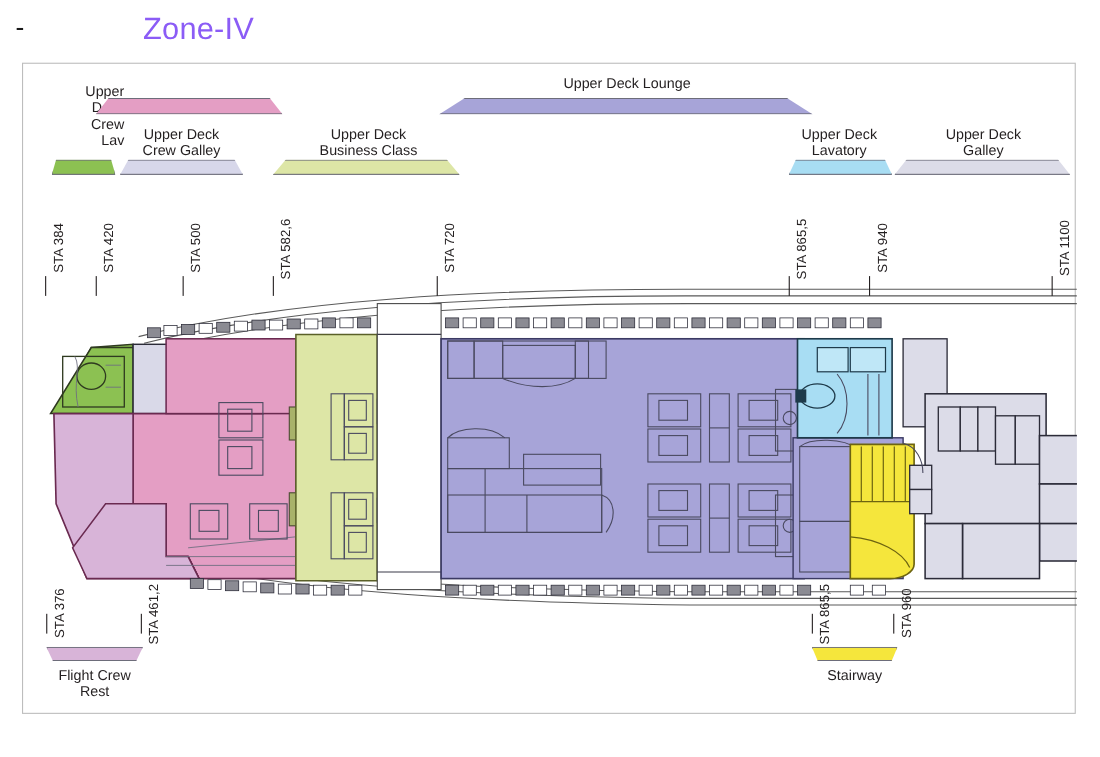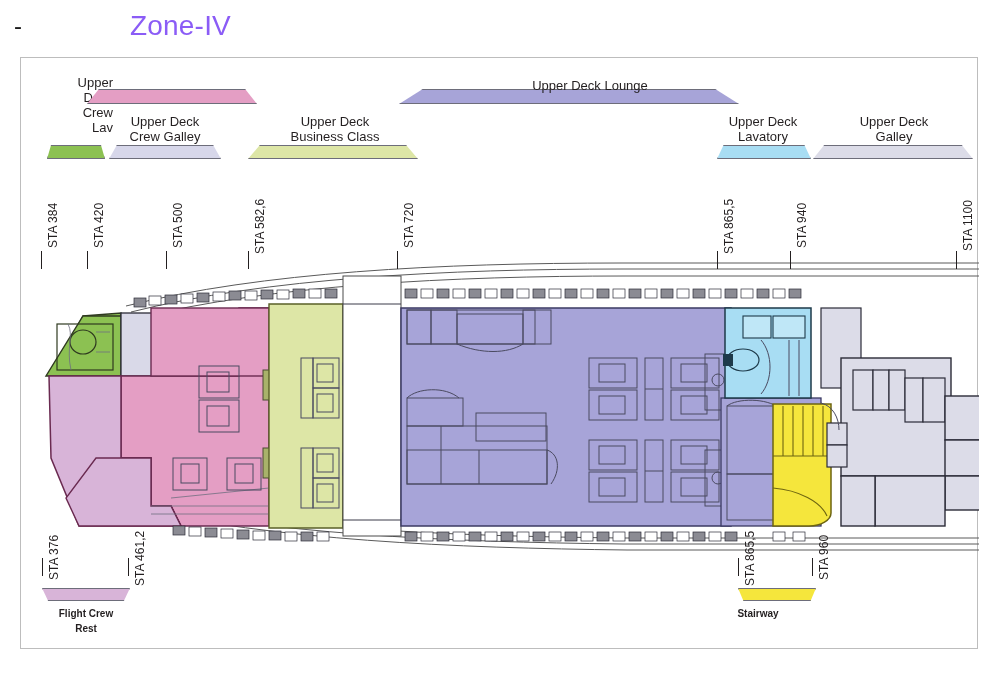--- a/index.html
+++ b/index.html
@@ -72,24 +72,23 @@
     position:absolute;
     width:1px;
     background:#231f20;
   }
 
   
   .dwg{position:absolute;left:0;top:0;width:958px;height:592px;}
 
   .caption{
     position:absolute;
-    font-size:10px;line-height:15px;
+    font-size:13px;line-height:15px;
     text-align:center;color:#231f20;
     white-space:pre-line;
-    font-weight:bold;
   }
 </style>
 </head>
 <body>
 
 <div id="root">
 
   <div class="title-row">
     <span class="title-bullet">-</span>
     <span class="title-text">Zone-IV</span>
@@ -393,36 +392,36 @@
 
     <div class="bar up" style="left:88px;top:87px;width:112px;height:14px;background:#d7d7ea;"></div>
     <div class="bar-label" style="left:68px;top:56px;width:152px;">Upper Deck
 Crew Galley</div>
 
     <div class="bar up" style="left:227px;top:87px;width:170px;height:14px;background:#dde6a6;"></div>
     <div class="bar-label" style="left:240px;top:56px;width:148px;">Upper Deck
 Business Class</div>
 
     <div class="bar up" style="left:378px;top:31px;width:340px;height:15px;background:#a7a4d8;"></div>
-    <div class="bar-label" style="left:450px;top:10px;width:238px;margin-top:10px;">Upper Deck Lounge</div>
+    <div class="bar-label" style="left:430px;top:10px;width:238px;">Upper Deck Lounge</div>
 
     <div class="bar up" style="left:696px;top:87px;width:94px;height:14px;background:#a8ddf3;"></div>
     <div class="bar-label" style="left:680px;top:56px;width:124px;">Upper Deck
 Lavatory</div>
 
     <div class="bar up" style="left:792px;top:87px;width:160px;height:14px;background:#dcdce8;"></div>
     <div class="bar-label" style="left:800px;top:56px;width:146px;">Upper Deck
 Galley</div>
 
     <div class="bar down" style="left:21px;top:530px;width:88px;height:13px;background:#d8b4d8;"></div>
     <div class="caption" style="left:8px;top:548px;width:114px;">Flight Crew
 Rest</div>
 
     <div class="bar down" style="left:717px;top:530px;width:78px;height:13px;background:#f5e63c;"></div>
-    <div class="caption" style="left:687px;top:548px;width:100px;">Stairway</div>
+    <div class="caption" style="left:706px;top:548px;width:100px;">Stairway</div>
 
     <div>
       <div class="tick" style="left:20px;top:193px;height:18px;background:#231f20;"></div>
       <div class="sta" style="left:25px;top:190px;">STA 384</div>
 
       <div class="tick" style="left:66px;top:193px;height:18px;background:#231f20;"></div>
       <div class="sta" style="left:71px;top:190px;">STA 420</div>
 
       <div class="tick" style="left:145px;top:193px;height:18px;background:#231f20;"></div>
       <div class="sta" style="left:150px;top:190px;">STA 500</div>

